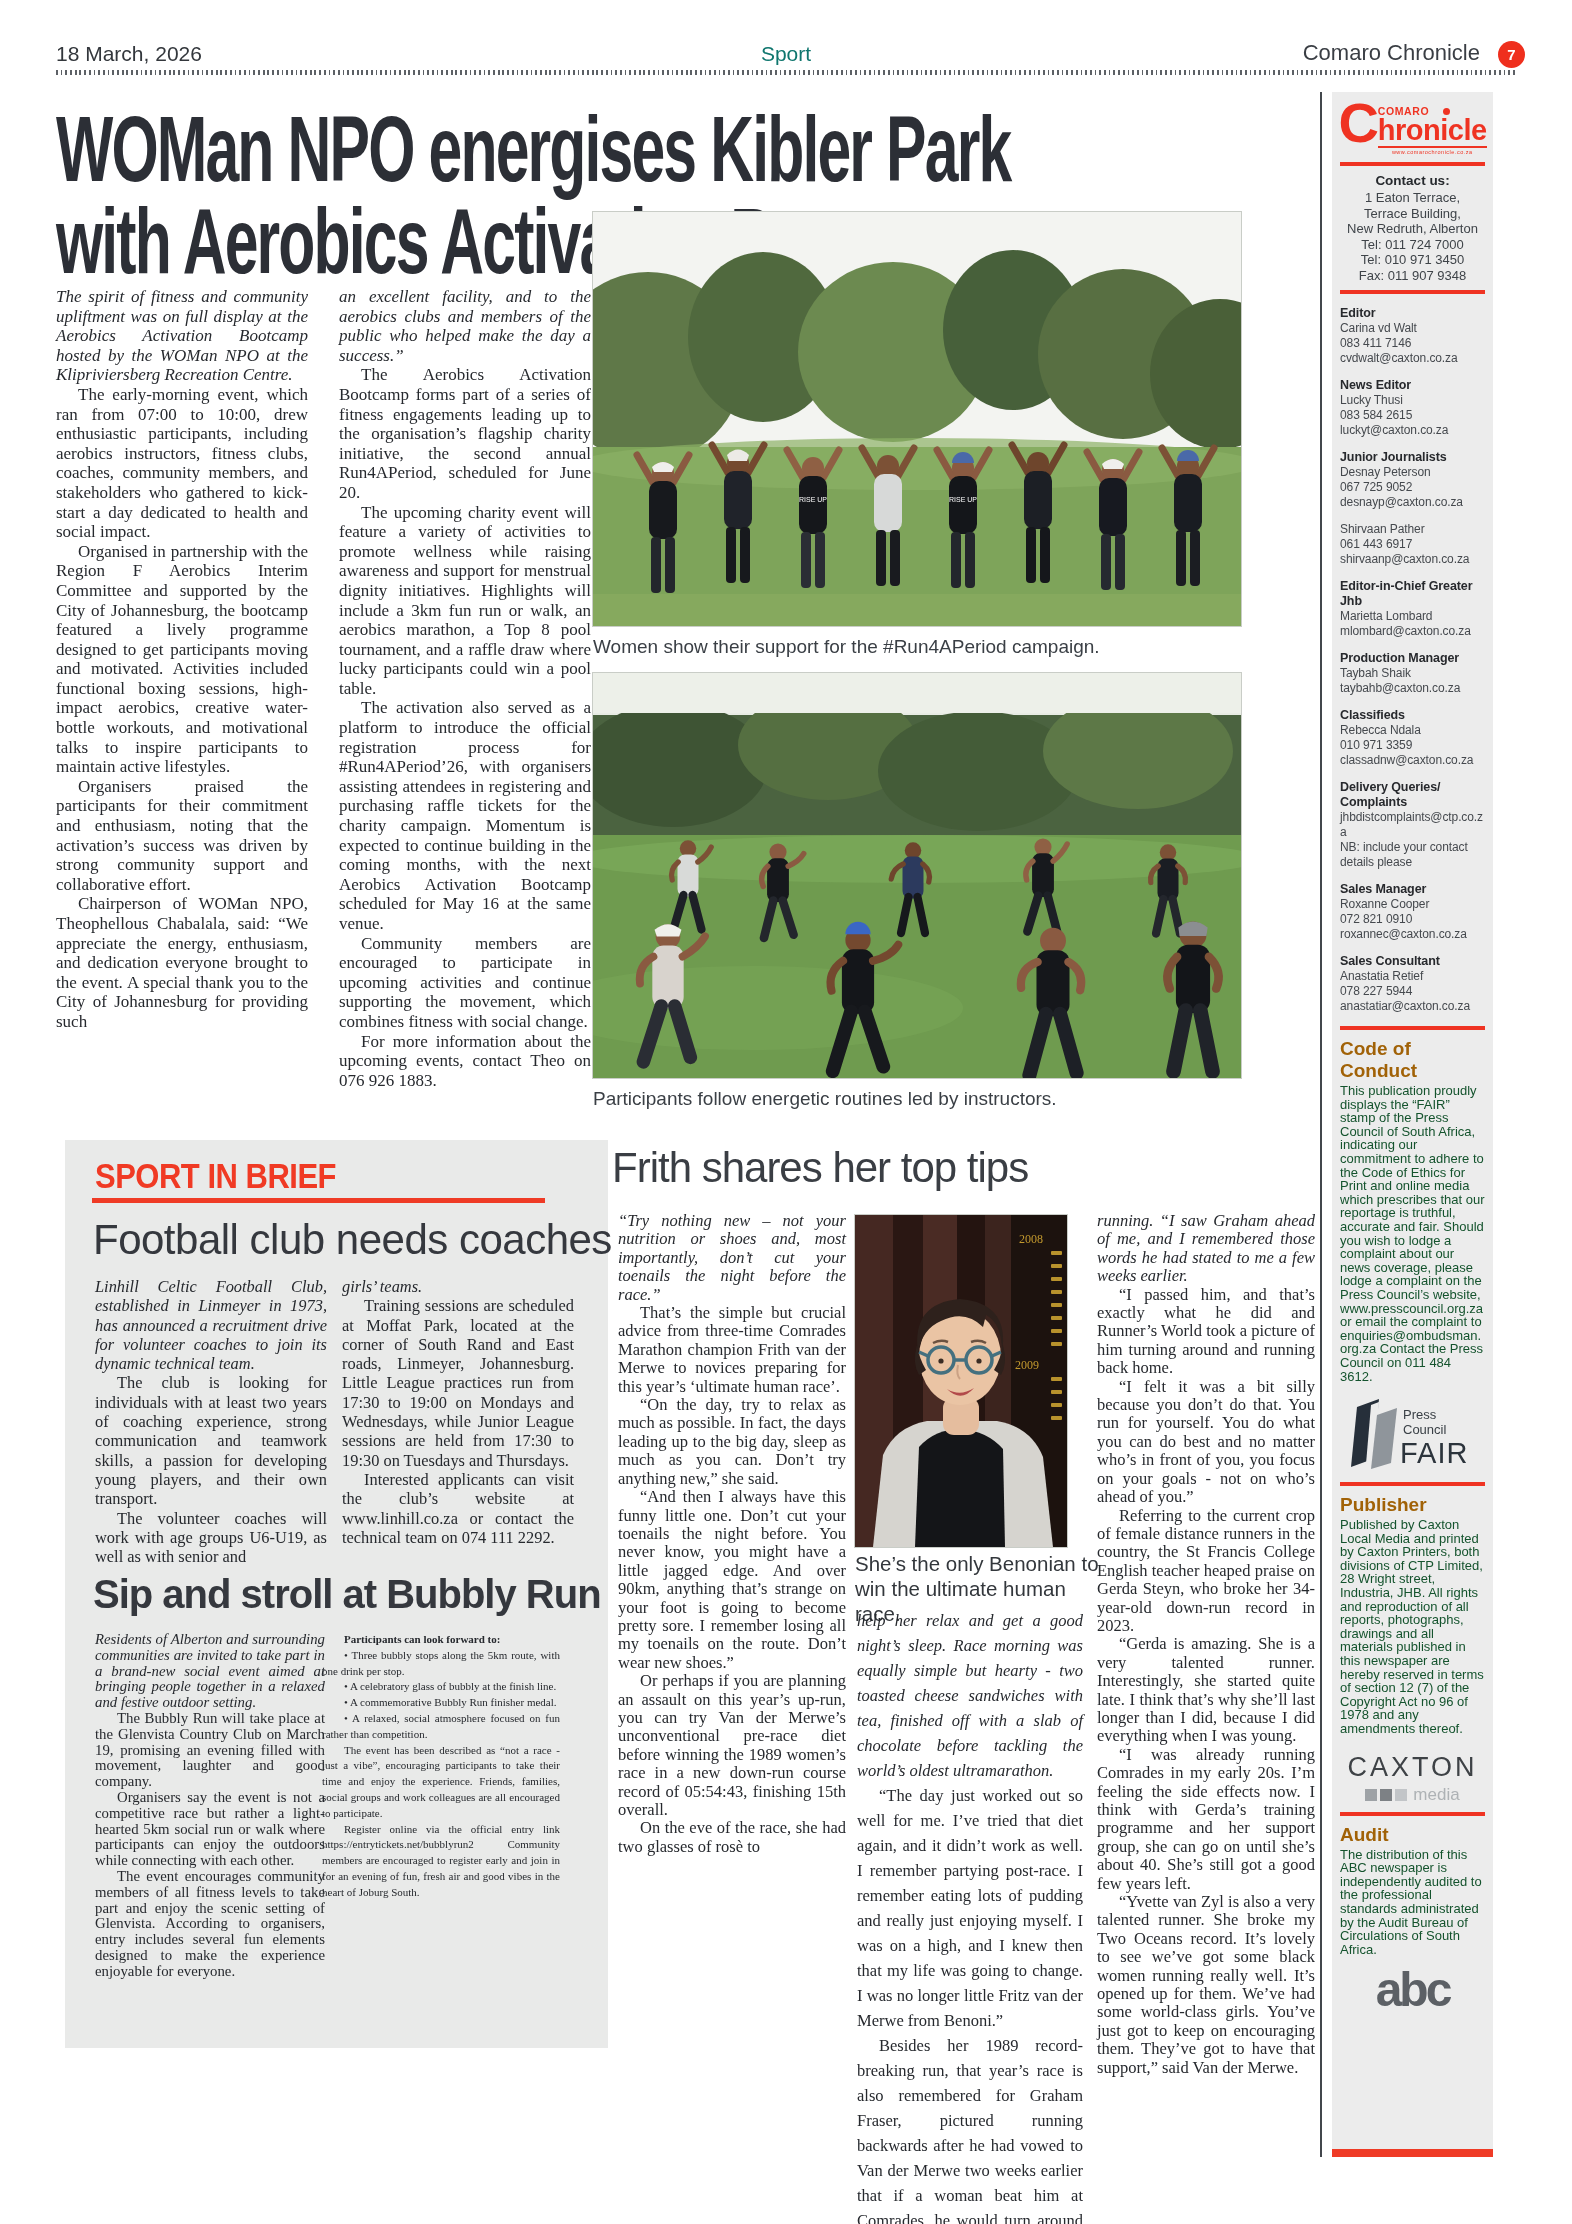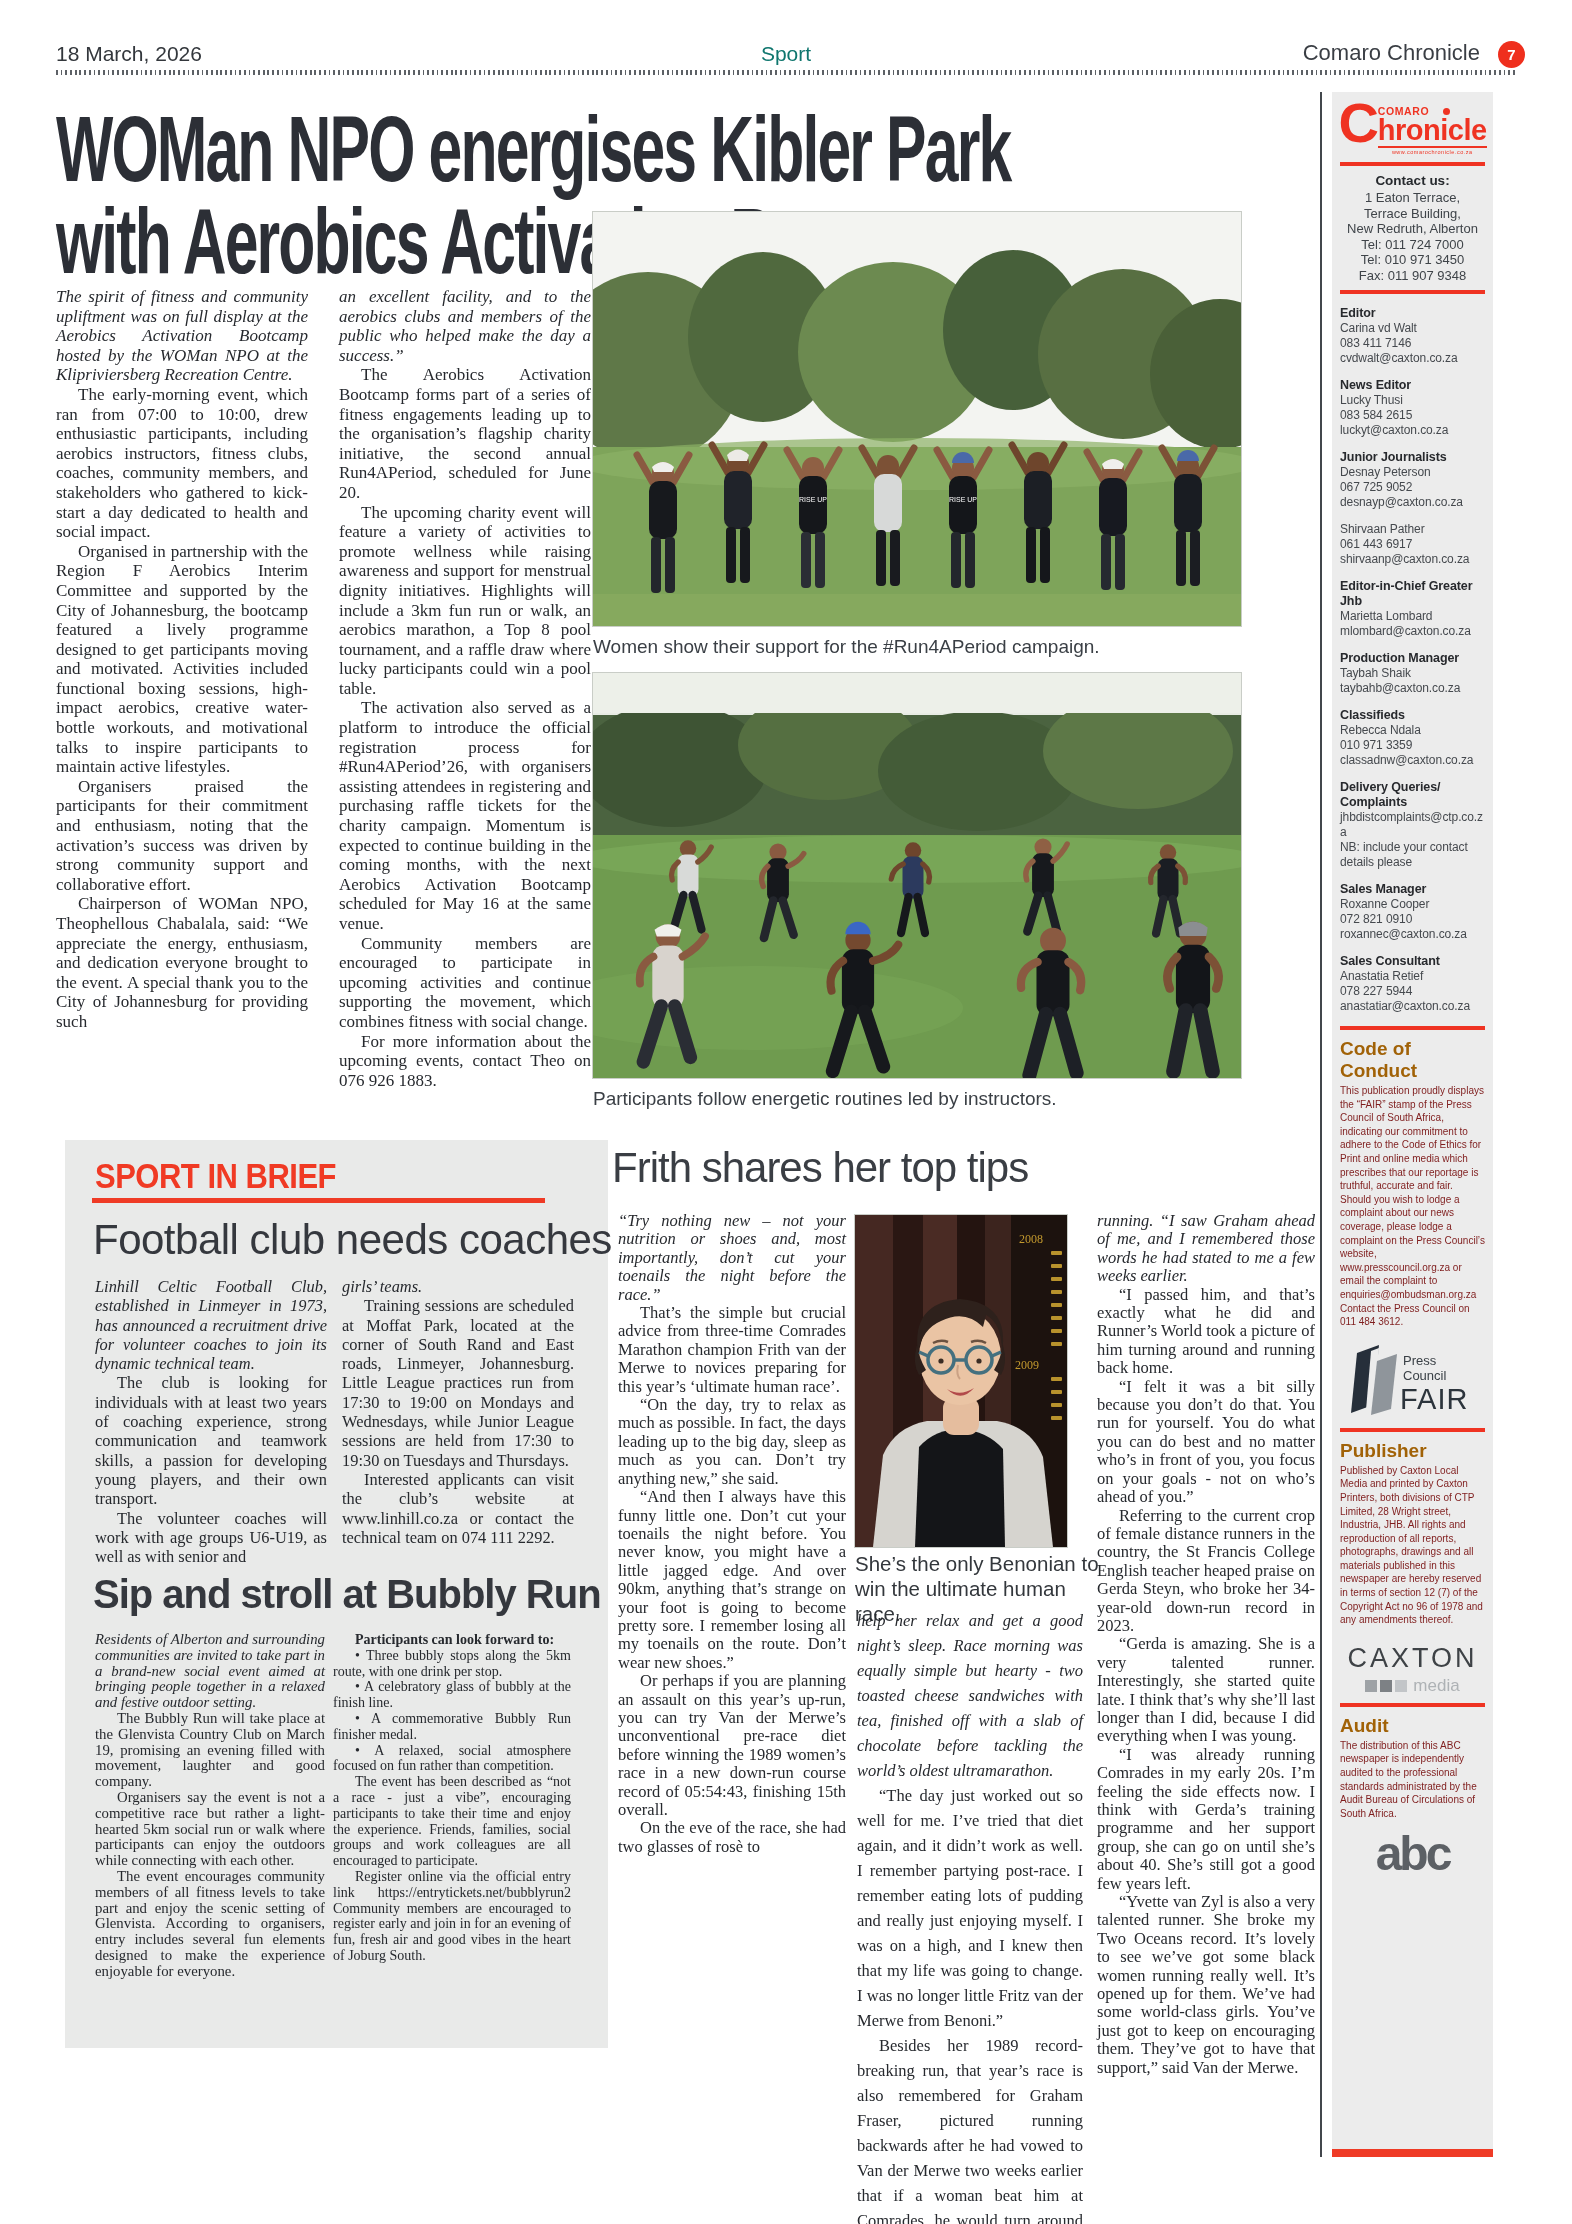--- a/index.html
+++ b/index.html
@@ -35,21 +35,21 @@
 
   
   .gray-panel{position:absolute;left:65px;top:1140px;width:543px;height:908px;background:#e9eae9;}
   .sib-label{position:absolute;left:95px;top:1156px;font-size:31px;font-weight:700;color:#f03a24;letter-spacing:-0.5px;transform:scaleY(1.15);transform-origin:0 0;}
   .sib-rule{position:absolute;left:92px;top:1198px;width:453px;height:5px;background:#ef3b26;}
   .fb-headline{position:absolute;left:93px;top:1216px;font-size:42px;color:#35383e;letter-spacing:-0.5px;}
   .fb-c1{left:95px;top:1277px;width:232px;font-size:16.4px;line-height:19.3px;}
   .fb-c2{left:342px;top:1277px;width:232px;font-size:16.4px;line-height:19.3px;}
   .bb-headline{position:absolute;left:93px;top:1572px;font-size:40px;font-weight:700;color:#35383e;letter-spacing:-1px;}
   .bb-c1{left:95px;top:1632px;width:230px;font-size:14.8px;line-height:15.8px;}
-  .bb-c2{left:333px;top:1632px;width:238px;font-size:14px;line-height:15.8px;}
+  .bb-c2{left:322px;top:1632px;width:238px;font-size:11px;line-height:15.8px;}
   .bb-c2 p.lead{font-weight:700;}
 
   
   .frith-headline{position:absolute;left:612px;top:1144px;font-size:42px;color:#3a3e44;letter-spacing:-1px;}
   .fr-c1{left:618px;top:1212px;width:228px;font-size:16.5px;line-height:18.4px;}
   .fr-c2{left:857px;top:1608px;width:226px;font-size:16.5px;line-height:25px;}
   .fr-c3{left:1097px;top:1212px;width:218px;font-size:16.5px;line-height:18.4px;}
 
   
   .divider{position:absolute;left:1320px;top:92px;width:2px;height:2065px;background:#43474c;}
@@ -61,21 +61,21 @@
   .mast-top{font-size:10.5px;font-weight:700;color:#ef3322;letter-spacing:0.6px;display:flex;align-items:center;gap:14px;}
   .mast-dot{width:7px;height:7px;border-radius:50%;background:#ef3322;display:inline-block;}
   .mast-name{font-size:29px;font-weight:700;color:#ef3322;line-height:0.95;border-bottom:2px solid #ef3322;padding-bottom:1px;letter-spacing:-0.5px;}
   .mast-url{font-size:5.5px;color:#ef3322;text-align:center;margin-top:1px;letter-spacing:0.5px;}
   .side-rule{height:4px;background:#ef3322;margin:7px 0;}
   .contact{text-align:center;color:#3f4449;font-size:13px;line-height:15.5px;}
   .contact-title{font-weight:700;color:#26292d;font-size:13.5px;margin-bottom:2px;}
   .staff{margin-top:12px;color:#45494e;font-size:12px;line-height:15px;letter-spacing:-0.1px;overflow-wrap:anywhere;}
   .staff-title{font-weight:700;color:#27292d;font-size:12.5px;}
   .side-section-title{color:#a16207;font-weight:700;font-size:19px;margin:8px 0 2px;}
-  .side-text{color:#7f1d1d;font-size:10px;line-height:13.6px;overflow-wrap:anywhere;}
+  .side-text{color:#14532d;font-size:13px;line-height:13.6px;overflow-wrap:anywhere;}
   .fair-wrap{margin:12px 0 2px;text-align:center;}
   .caxton{text-align:center;margin:16px 0 2px;}
   .caxton-name{font-size:27px;color:#3e4246;letter-spacing:3px;}
   .caxton-sub{display:flex;justify-content:center;align-items:center;gap:3px;margin-top:2px;}
   .sq{width:12px;height:12px;display:inline-block;}
   .sq1{background:#9ea2a6;} .sq2{background:#7d8185;} .sq3{background:#c2c5c8;}
   .caxton-media{font-size:17px;color:#aeb2b5;margin-left:3px;}
   .abc-logo{text-align:center;margin-top:10px;font-weight:700;font-size:48px;color:#5c6065;letter-spacing:-3px;line-height:1;}
 </style>
 </head>

